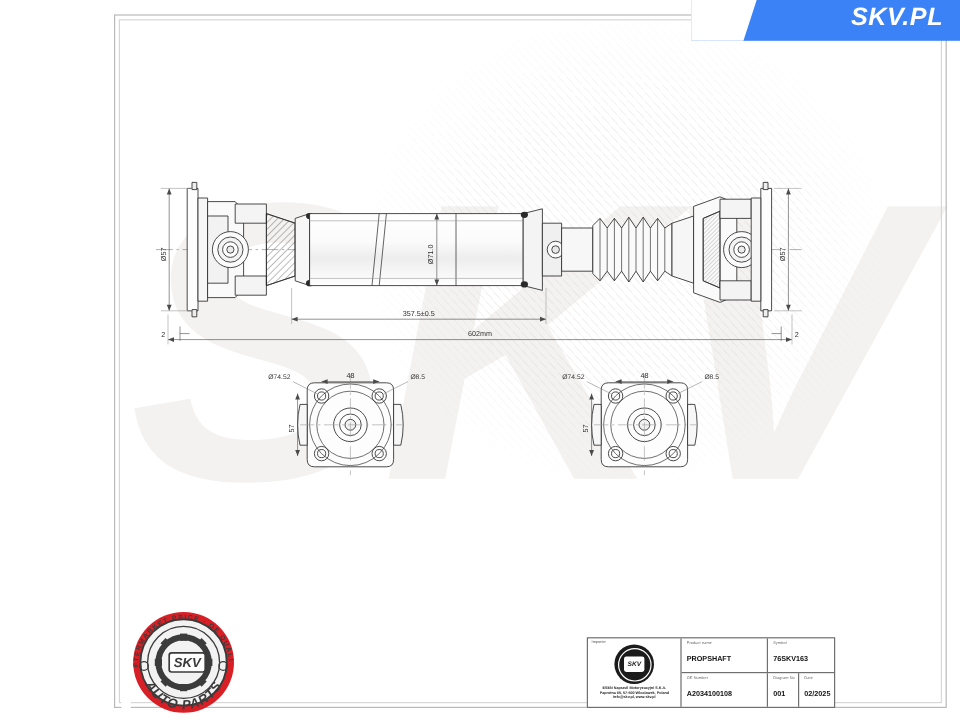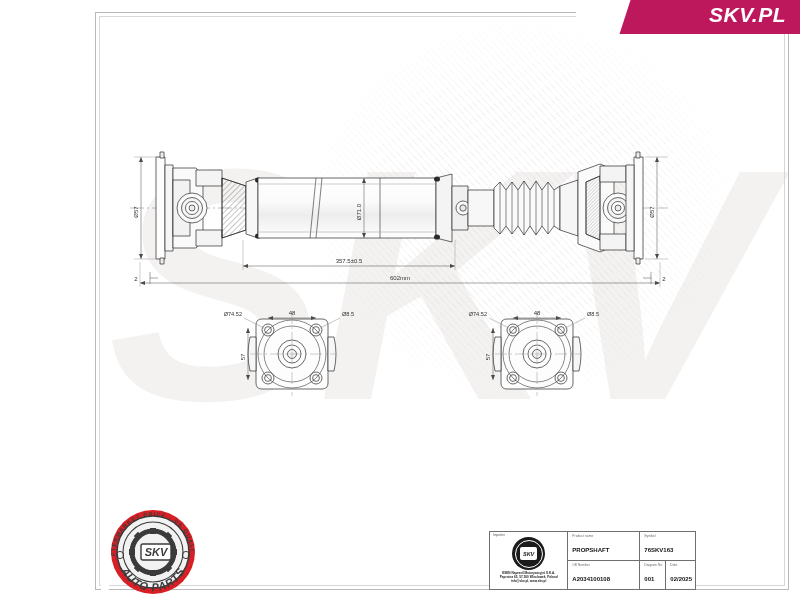--- a/index.html
+++ b/index.html
@@ -2,21 +2,21 @@
 <html><head>
 <meta charset="utf-8">
 <style>
   html,body{margin:0;padding:0;background:#ffffff;}
   body{width:800px;height:600px;overflow:hidden;font-family:"Liberation Sans",sans-serif;}
   #stage{position:relative;width:800px;height:600px;background:#fff;}
 
   
   #brand-banner{
     position:absolute;top:0;left:576px;width:224px;height:34px;
-    background:#be185d;overflow:hidden;
+    background:#3b82f6;overflow:hidden;
   }
   #brand-banner:before{
     content:"";position:absolute;left:-34px;top:-40px;width:80px;height:120px;
     background:#fff;transform:rotate(18deg);
   }
   #brand-banner .brand-text{
     position:absolute;right:14px;top:3px;
     color:#fff;font-weight:bold;font-style:italic;
     font-size:21px;letter-spacing:.5px;
     font-family:"Liberation Sans",sans-serif;

